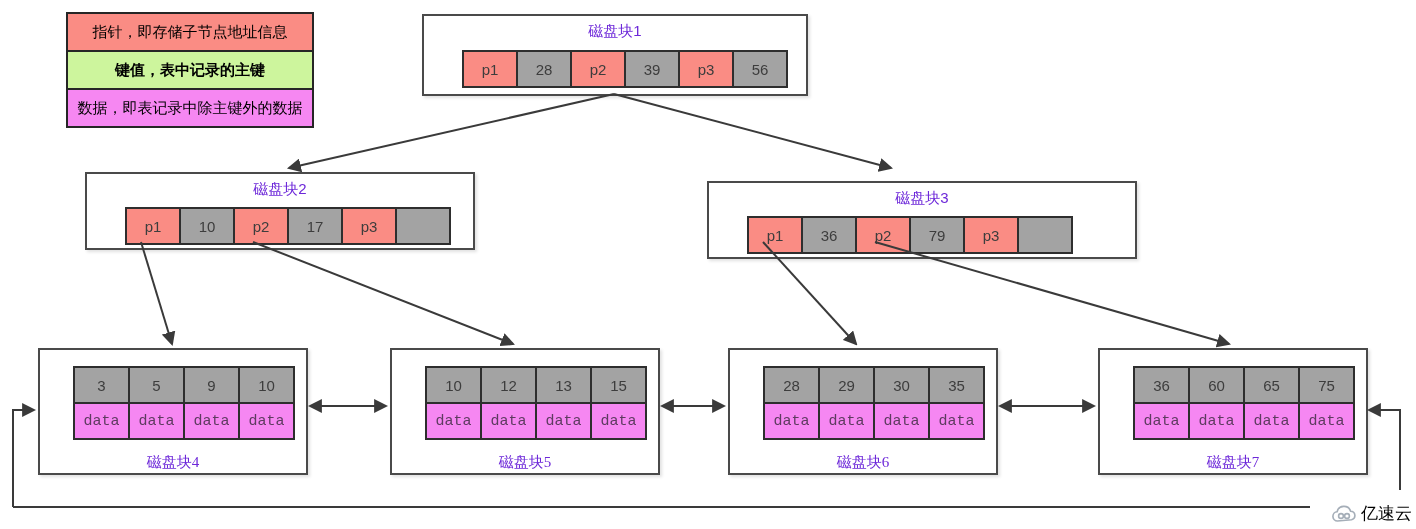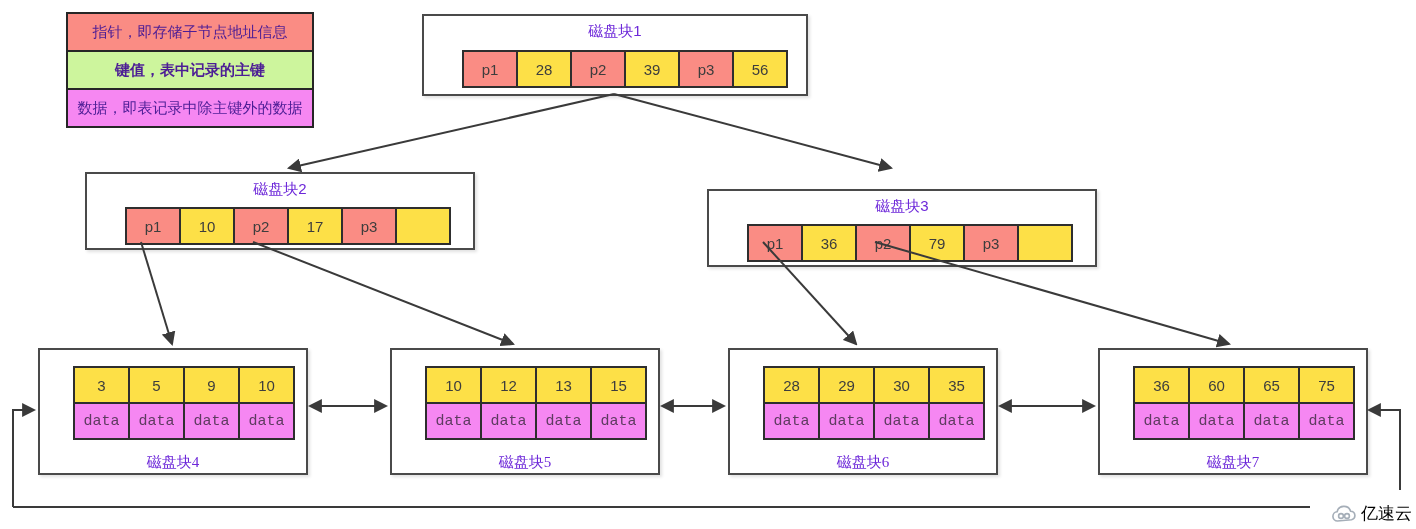--- a/index.html
+++ b/index.html
@@ -5,21 +5,21 @@
   html,body{margin:0;padding:0;background:#ffffff;}
   #canvas{
     position:relative;width:1416px;height:529px;overflow:hidden;background:#ffffff;
     font-family:"Liberation Sans","DejaVu Sans",sans-serif;color:#3d3d3d;
   }
   
   #legend{position:absolute;left:66px;top:12px;z-index:2;}
   .legend-row{
     width:244px;height:36px;border:2px solid #262626;margin-top:-2px;
     display:flex;align-items:center;justify-content:center;
-    font-size:15px;color:#4c1d95;
+    font-size:15px;color:#000000;
   }
   .legend-row:first-child{margin-top:0;}
   .lg-pointer{background:#fa8c84;}
   .lg-key{background:#cdf59d;font-weight:bold;}
   .lg-data{background:#f687f2;}
   
   .node{
     position:absolute;background:#ffffff;border:2px solid #4a4a4a;z-index:2;
     box-shadow:2px 2px 3px rgba(0,0,0,0.12);
   }
@@ -29,29 +29,29 @@
   .inode .node-title{top:6px;}
   .leaf .node-title{bottom:1px;font-family:Liberation Serif, serif;}
   .cells{position:absolute;display:flex;}
   .cell{
     width:52px;height:34px;border:2px solid #2e2e2e;margin-left:-2px;
     display:flex;align-items:center;justify-content:center;
     font-size:15px;color:#3d3d3d;flex:none;
   }
   .cell:first-child{margin-left:12px;}
   .cell.pointer{background:#fa8c84;}
-  .cell.key{background:#fde047;text-align:center;}
+  .cell.key{background:#a3a3a3;text-align:center;}
   .cell.data{background:#f687f2;color:#5e3b60;}
   .leaf .cell{width:53px;}
   
   #block1{left:422px;top:14px;width:382px;height:78px;}
   #block1 .cells{left:26px;top:34px;}
   #block2{left:85px;top:172px;width:386px;height:74px;}
   #block2 .cells{left:26px;top:33px;}
-  #block3{left:707px;top:189px;width:386px;height:74px;}
+  #block3{left:707px;top:181px;width:386px;height:74px;padding-left:40px;}
   #block3 .cells{left:26px;top:33px;}
   
   .leaf{top:348px;width:266px;height:123px;}
   .leaf .cells.keys{left:21px;top:16px;}
   .leaf .cells.datas{left:21px;top:52px;font-family:Liberation Mono, monospace;}
   #block4{left:38px;}
   #block5{left:390px;}
   #block6{left:728px;}
   #block7{left:1098px;}
   

